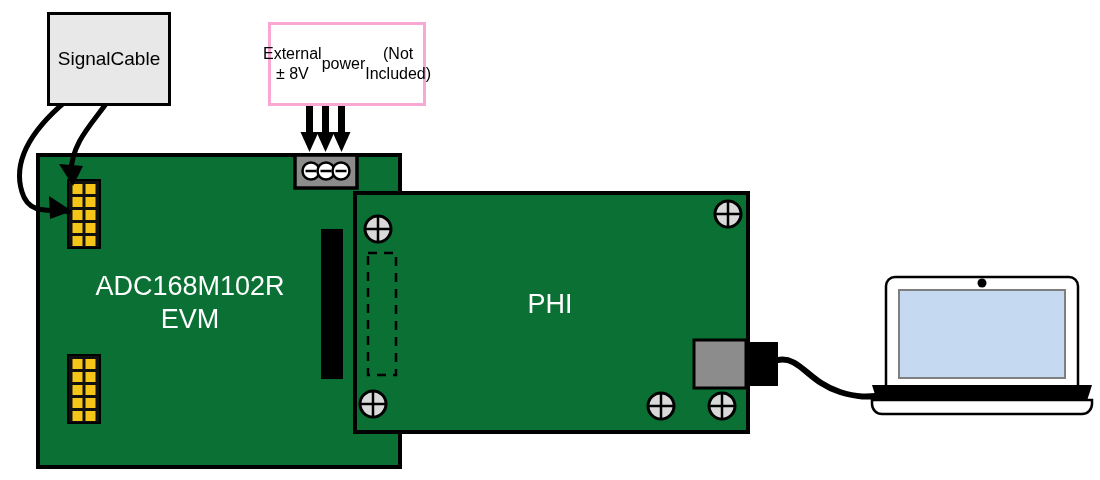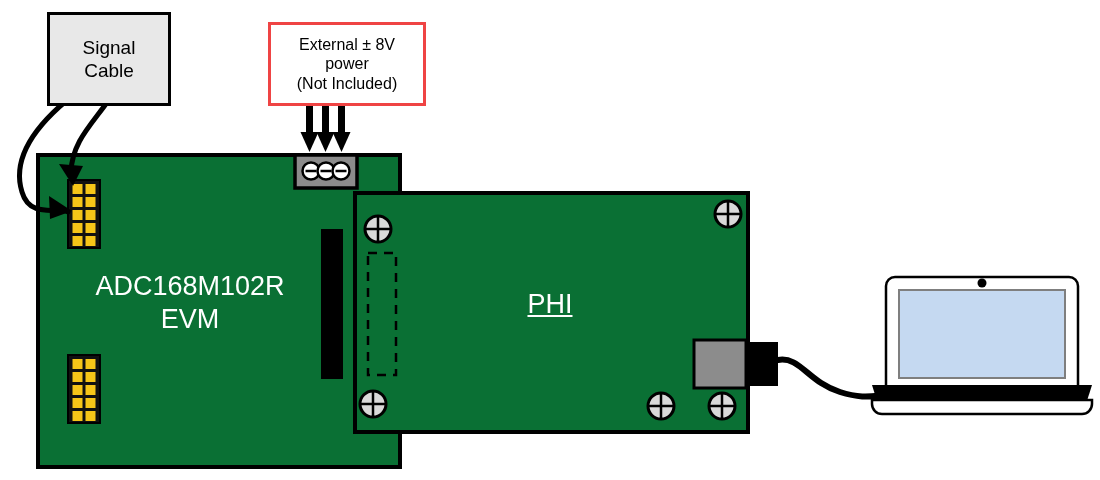--- a/index.html
+++ b/index.html
@@ -2,40 +2,40 @@
 <html><head>
 <meta charset="utf-8">
 <style>
   html,body{margin:0;padding:0;background:#ffffff;}
   body{width:1100px;height:480px;font-family:"Liberation Sans",sans-serif;}
   #stage{position:relative;width:1100px;height:480px;overflow:hidden;background:#fff;}
   #stage svg{position:absolute;left:0;top:0;}
 
   .box-label{
     position:absolute;display:flex;align-items:center;justify-content:center;
-    flex-direction:column;text-align:center;color:#000;line-height:1.22;
+    flex-direction:row;text-align:center;color:#000;line-height:1.22;
     font-family:"Liberation Sans",sans-serif;
   }
 
   
   #signal-source{
     left:47px;top:12px;width:118px;height:88px;
     background:#e8e8e8;border:3px solid #000;font-size:19px;
   }
   
   #external-power{
     left:268px;top:22px;width:152px;height:78px;
-    background:#ffffff;border:3px solid #ef4444;font-size:16px;
+    background:#ffffff;border:3px solid #f9a8d4;font-size:16px;
   }
 
   
   .silk{position:absolute;color:#ffffff;text-align:center;line-height:1.22;
         font-family:"Liberation Sans",sans-serif;}
   #evm-label{left:60px;top:270px;width:260px;font-size:27px;}
-  #phi-label{left:470px;top:288px;width:160px;font-size:27px;text-decoration:underline;}
+  #phi-label{left:470px;top:288px;width:160px;font-size:27px;}
 
   
   #laptop-screen-text{
     position:absolute;left:900px;top:300px;width:124px;
     text-align:center;font-size:11.5px;color:#000;line-height:1.3;
     font-family:"Liberation Sans",sans-serif;
   }
   
   #usb-cable-label{
     position:absolute;left:772px;top:404px;width:116px;

